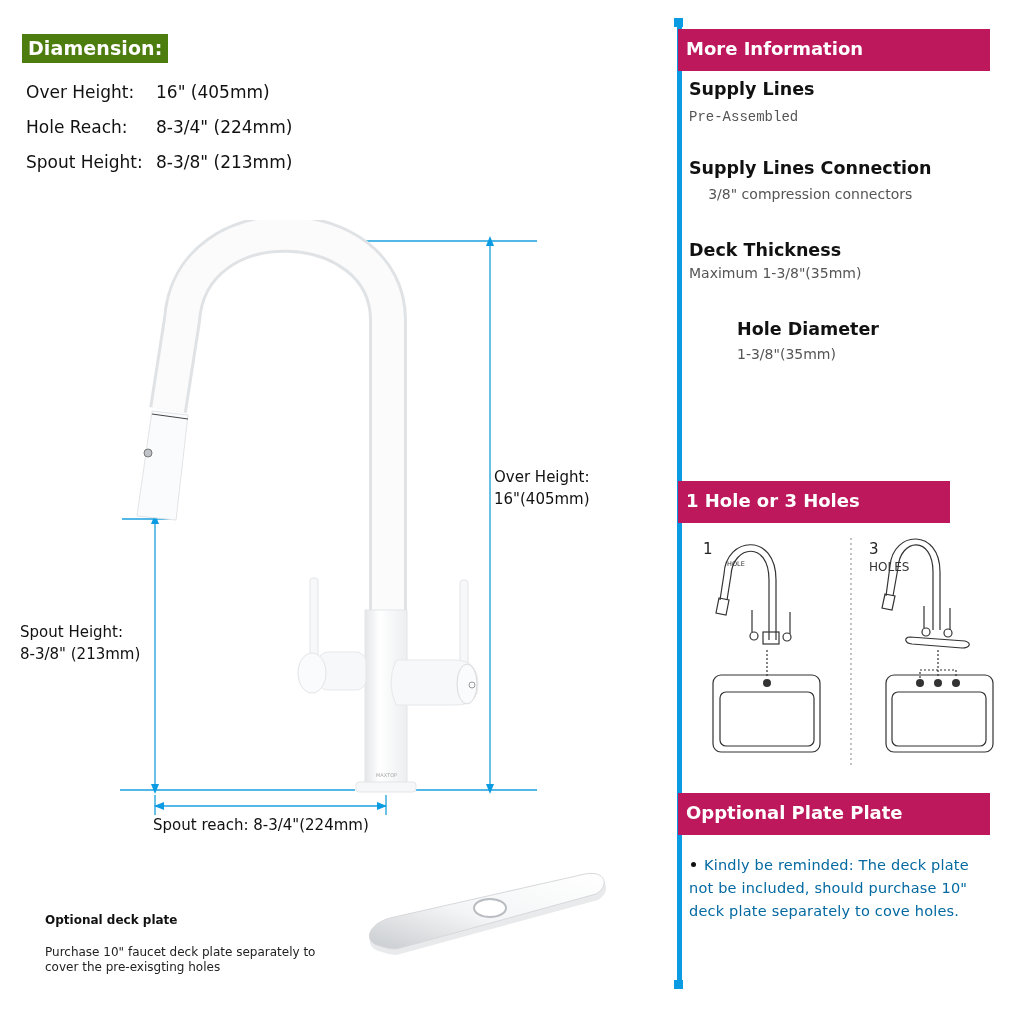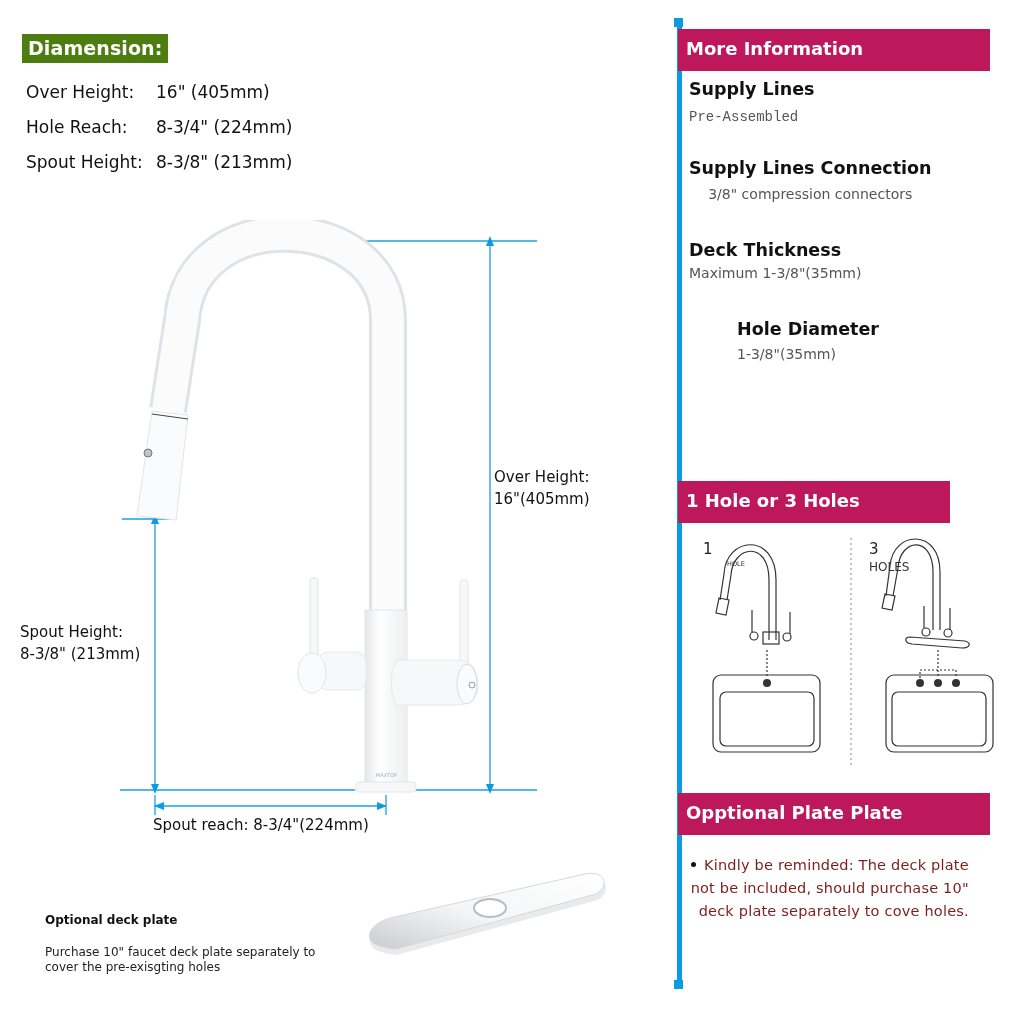--- a/index.html
+++ b/index.html
@@ -13,21 +13,21 @@
     padding: 3px 6px 4px 6px; line-height: 22px; letter-spacing: 0.1px;
   }
   .spec-row { font-size: 17px; color: #111; line-height: 20px; white-space: pre; }
   .dim-label { font-size: 15px; line-height: 22px; color: #111; }
   .side-header {
     background: #be185d; color: #fff; font-weight: bold; font-size: 18px;
     height: 42px; line-height: 40px; padding-left: 8px; box-sizing: border-box;
   }
   .info-title { font-size: 17.5px; font-weight: bold; color: #111; line-height: 22px; }
   .info-sub { font-size: 14px; color: #555; line-height: 20px; margin-top: 2px; }
-  .note { font-size: 14.5px; color: #7f1d1d; line-height: 23px; letter-spacing: 0.2px; text-align: right; }
+  .note { font-size: 14.5px; color: #0369a1; line-height: 23px; letter-spacing: 0.2px; }
   .opt-title { font-size: 12px; font-weight: bold; color: #111; }
   .opt-desc { font-size: 12px; color: #222; line-height: 15px; }
 </style>
 </head>
 <body>
 
 <div class="abs badge" style="left:22px; top:34px;">Diamension:</div>
 
 <div class="abs" style="left:26px; top:82px;">
   <div class="spec-row" style="margin-bottom:15px;"><span style="display:inline-block;width:130px;">Over Height:</span><span>16" (405mm)</span></div>

